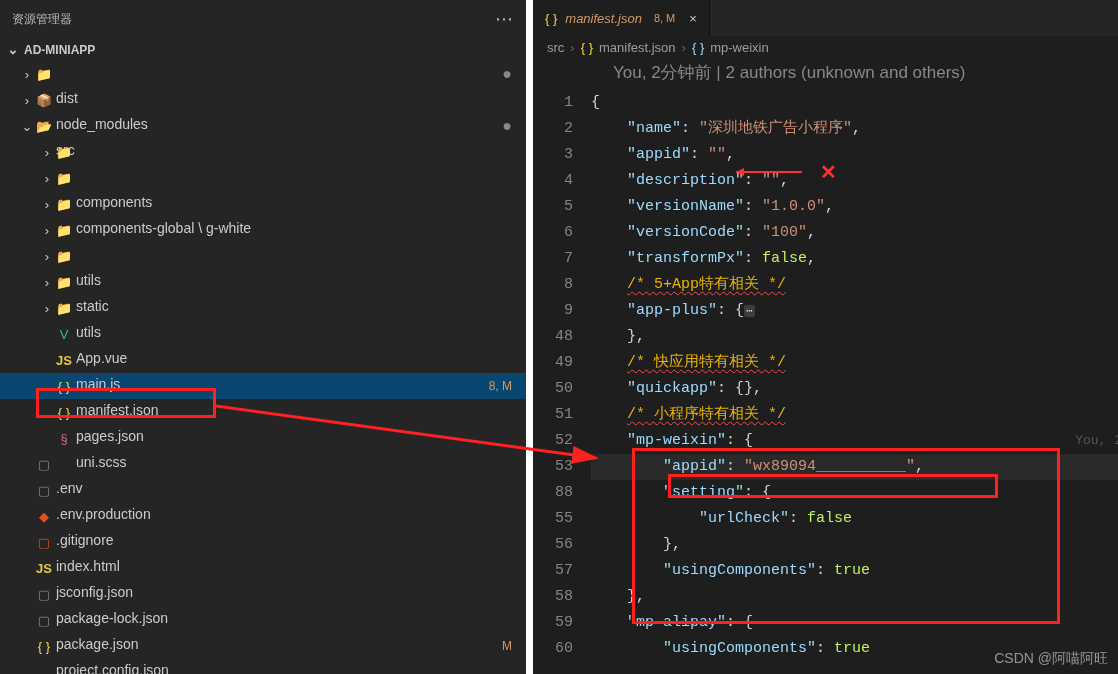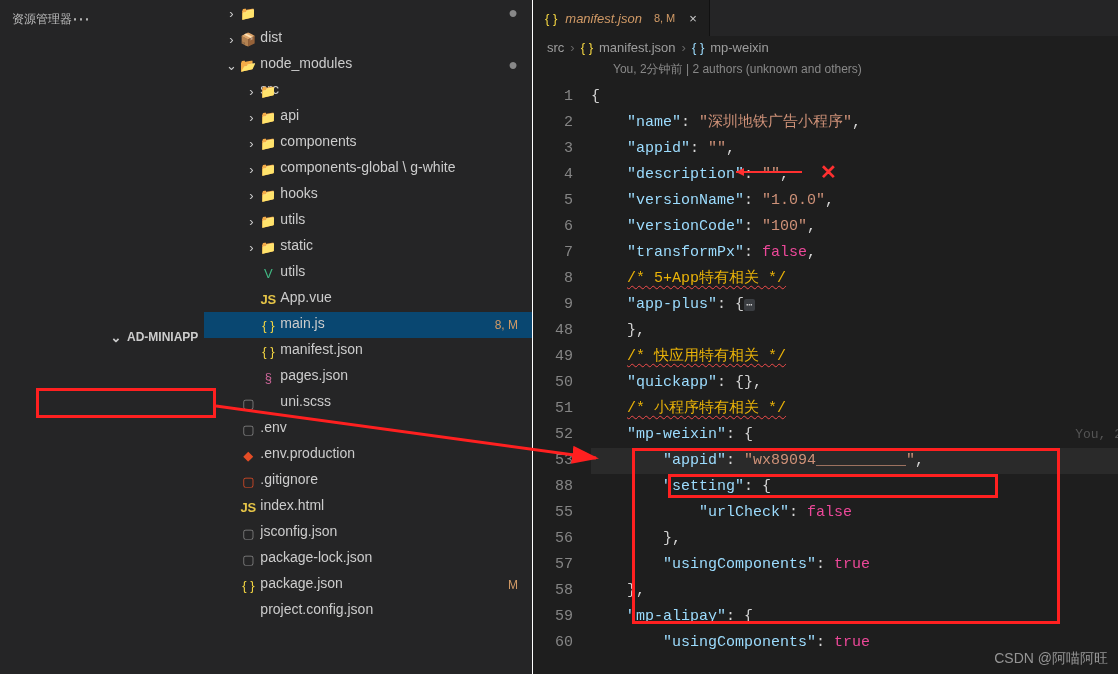--- a/index.html
+++ b/index.html
@@ -7,21 +7,21 @@
   font-family: "Segoe UI", "Microsoft YaHei", sans-serif;
   background: #1e1e1e;
   color: #cccccc;
   font-size: 13px;
   width: 1118px;
   height: 674px;
   overflow: hidden;
   position: relative;
 }
 .app { display: flex; height: 100%; }
-.sidebar { width: 533px; background: #252526; display: flex; flex-direction: row; border-right: 1px solid #ffffff; overflow: hidden; }
+.sidebar { width: 533px; background: #252526; display: flex; flex-direction: column; border-right: 7px solid #ffffff; overflow: hidden; }
 .sidebar-header {
   display: flex; align-items: center; justify-content: space-between;
   padding: 8px 12px; height: 38px; font-size: 12px; color: #bbbbbb;
 }
 .sidebar-title { font-size: 12px; }
 .dots { font-size: 18px; letter-spacing: 1px; cursor: pointer; }
 .project-header {
   display: flex; align-items: center; gap: 4px; padding: 4px 6px;
   font-weight: 700; font-size: 12px; color: #cccccc; text-transform: uppercase;
 }
@@ -57,33 +57,33 @@
   font-style: italic; color: #d19a66;
 }
 .tab .close { color: #ccc; font-style: normal; cursor: pointer; margin-left: 6px; }
 .tab .gitstat { color: #d19a66; font-style: normal; font-size: 11px; margin-left: 4px; }
 .breadcrumbs {
   display: flex; align-items: center; gap: 6px; padding: 4px 14px;
   font-size: 13px; color: #9e9e9e;
 }
 .breadcrumbs .sep { color: #666; }
 .authors {
-  padding: 2px 14px 6px 80px; color: #888; font-size: 12px;
+  padding: 2px 14px 6px 80px; color: #888; font-size: 17px;
 }
 .code-area { flex: 1; display: flex; font-family: Consolas, "Courier New", monospace; font-size: 15px; line-height: 26px; position: relative; }
 .gutter-bar { width: 8px; background: #1e1e1e; }
 .lineno-col { width: 50px; text-align: right; color: #858585; padding-right: 18px; user-select: none; }
 .lineno-col div { height: 26px; }
 .code-lines { flex: 1; position: relative; }
 .code-lines pre { margin: 0; font-family: inherit; white-space: pre; height: 26px; }
 .tok-key { color: #9cdcfe; }
 .tok-str { color: #ce9178; }
 .tok-punc { color: #d4d4d4; }
 .tok-comment { color: #eab308; }
-.tok-bool { color: #ec4899; }
+.tok-bool { color: #bef264; }
 .tok-fold { color: #d4d4d4; background: #3a3d41; padding: 0 2px; border-radius: 2px; font-size: 11px; }
 .squiggle { text-decoration: underline wavy #f14c4c 1px; text-underline-offset: 3px; }
 .highlight-line { background: #2a2a2a; }
 .cross-mark {
   position: absolute; color: #ff3030; font-size: 20px; font-weight: bold;
 }
 .red-big-box {
   position: absolute; border: 3px solid #ff2020; pointer-events: none;
 }
 .blame { position: absolute; color: #555; font-size: 13px; }
@@ -125,39 +125,37 @@
           <span class="indent" style="width: 20px;"></span>
           <span class="chev">⌄</span>
           <span class="icon ic-src">📂</span>
           <span class="label">src</span>
           <span class="status dot">●</span>
         </div>
         <div class="tree-row">
           <span class="indent" style="width: 40px;"></span>
           <span class="chev">›</span>
           <span class="icon ic-folder">📁</span>
-          <span class="label">api</span>
         </div>
         <div class="tree-row">
           <span class="indent" style="width: 40px;"></span>
           <span class="chev">›</span>
           <span class="icon ic-folder">📁</span>
           <span class="label">components</span>
         </div>
         <div class="tree-row">
           <span class="indent" style="width: 40px;"></span>
           <span class="chev">›</span>
           <span class="icon ic-folder">📁</span>
           <span class="label">components-global \ g-white</span>
         </div>
         <div class="tree-row">
           <span class="indent" style="width: 40px;"></span>
           <span class="chev">›</span>
           <span class="icon ic-folder">📁</span>
-          <span class="label">hooks</span>
         </div>
         <div class="tree-row">
           <span class="indent" style="width: 40px;"></span>
           <span class="chev">›</span>
           <span class="icon ic-folder">📁</span>
           <span class="label">utils</span>
         </div>
         <div class="tree-row">
           <span class="indent" style="width: 40px;"></span>
           <span class="chev">›</span>

